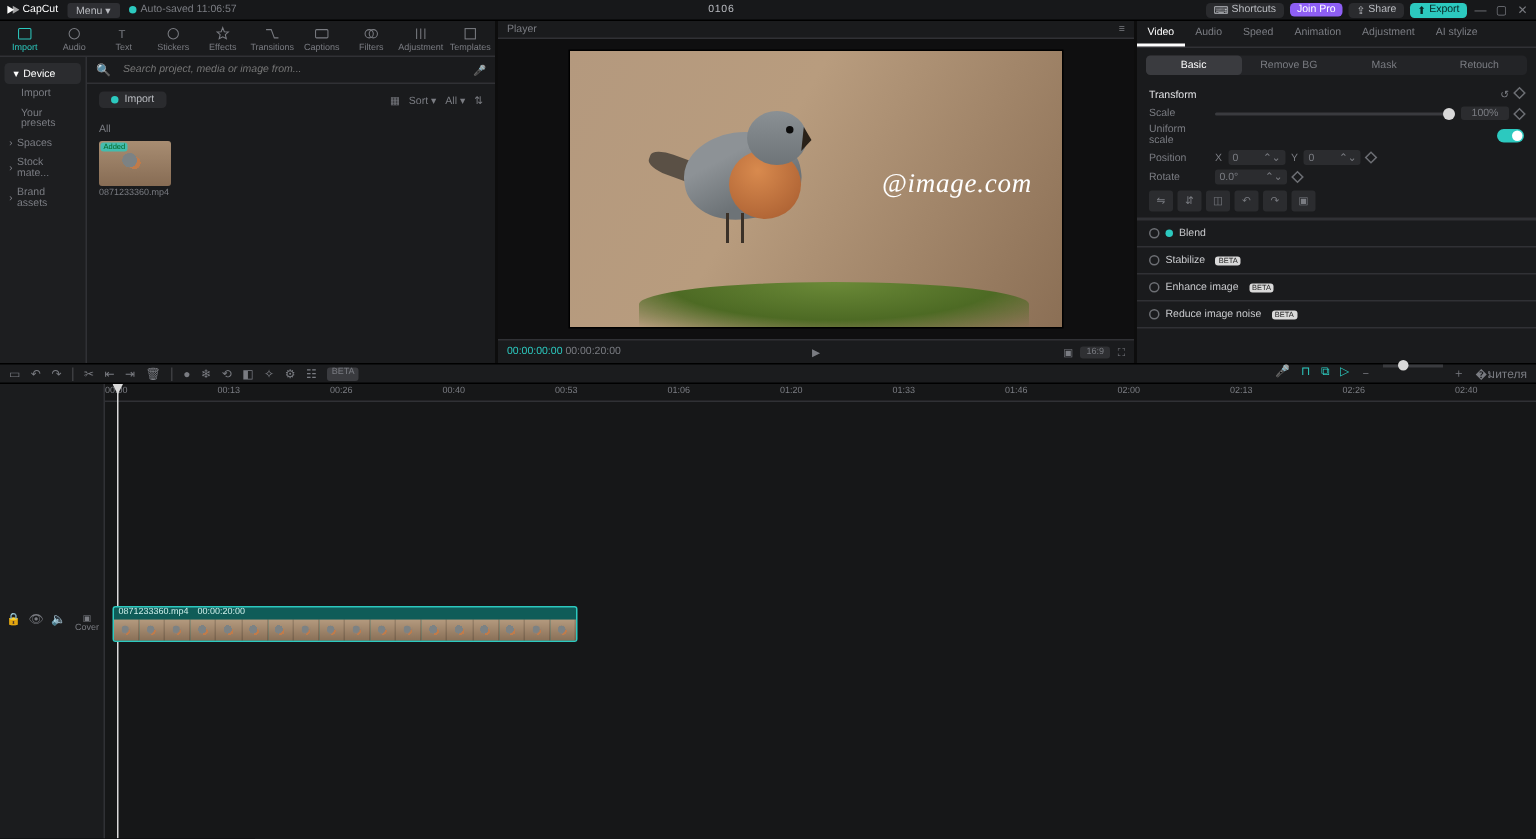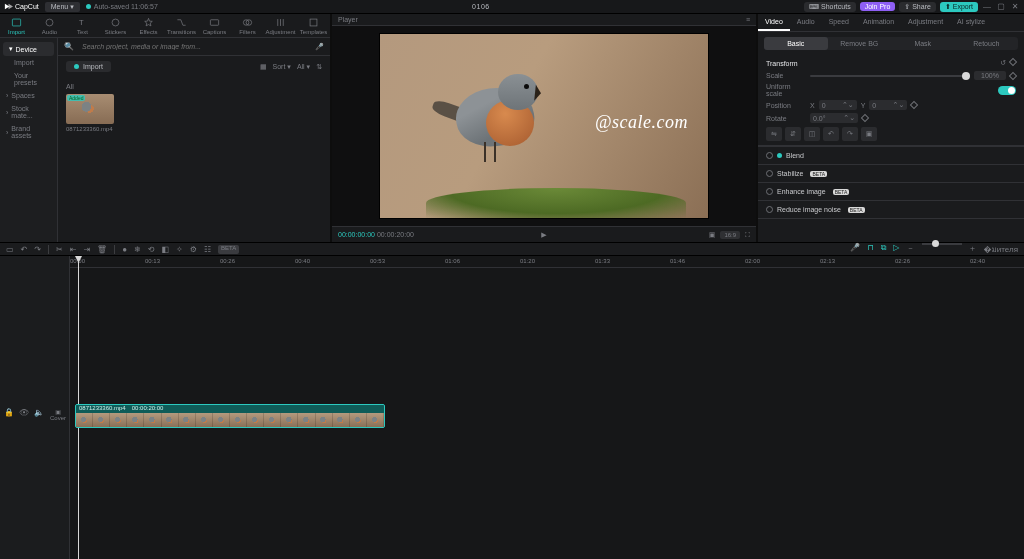--- a/index.html
+++ b/index.html
@@ -308,21 +308,21 @@
         <div class="bird">
           <div class="tail"></div>
             <div class="body"></div>
             <div class="breast"></div>
             <div class="head"></div>
             <div class="eye"></div>
             <div class="beak"></div>
           <div class="leg" style="left:46px"></div>
             <div class="leg" style="left:56px"></div>
         </div>
-        <div class="watermark">@scale.com</div>
+        <div class="watermark">@image.com</div>
       </div>
     </div>
     <div class="player-foot">
       <div class="pf-left"><span>00:00:00:00</span> <span>00:00:20:00</span></div>
       <div class="pf-center">▶</div>
       <div class="pf-right">
         <span>▣</span>
         <span class="ratio-tag">16:9</span>
         <span>⛶</span>
       </div>

